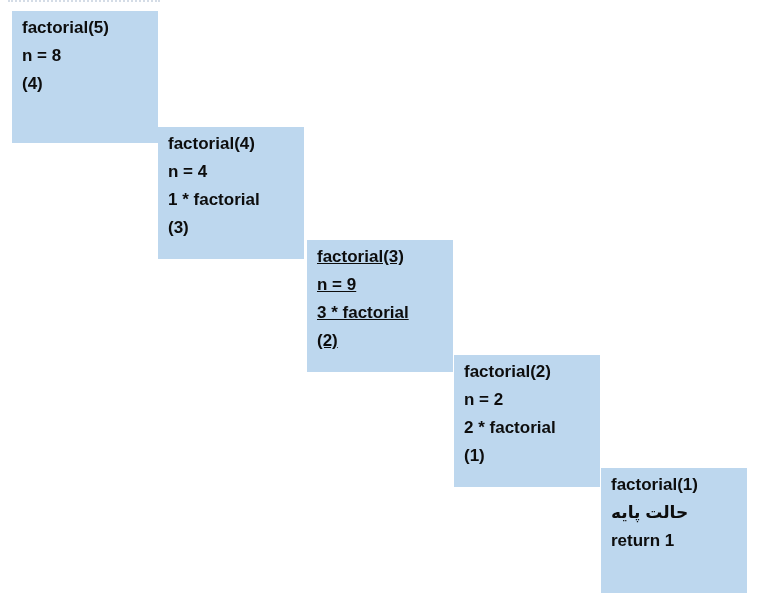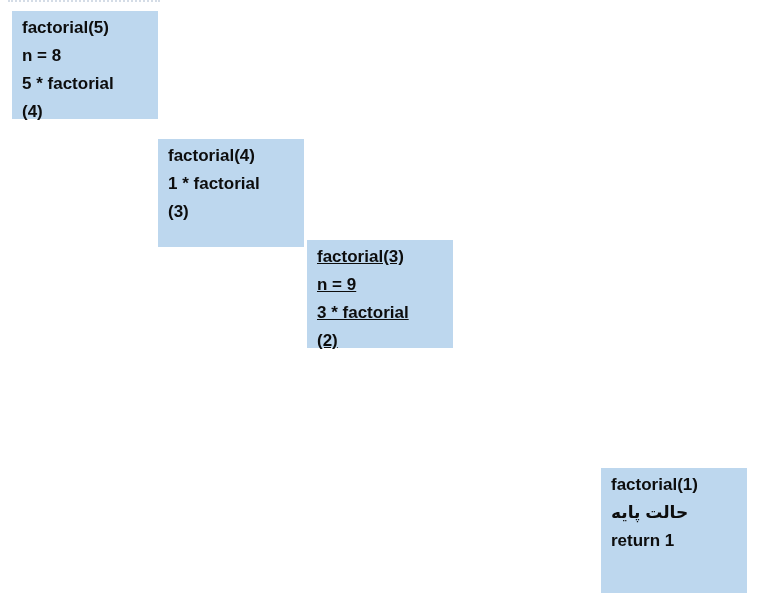--- a/index.html
+++ b/index.html
@@ -20,36 +20,36 @@
     overflow: hidden;
     font-family: "Liberation Sans", "DejaVu Sans", sans-serif;
   }
   .stage {
     position: absolute;
     inset: 0;
   }
   .call-box {
     position: absolute;
     width: 146px;
-    height: 108px;
+    height: 132px;
     background: var(--box-bg);
     color: var(--text);
     font-weight: bold;
     font-size: 17px;
     line-height: 28px;
     padding: 3px 6px 0 10px;
     box-sizing: border-box;
     text-align: left;
     white-space: nowrap;
   }
   .call-box .line {
     display: block;
   }
   .pos-1 { left: 12px;  top: 11px;  }
-  .pos-2 { left: 158px; top: 127px; margin-top: 12px; }
+  .pos-2 { left: 158px; top: 127px; }
   .pos-3 { left: 307px; top: 240px; text-decoration: underline; }
   .pos-4 { left: 454px; top: 355px; }
   .pos-5 { left: 601px; top: 468px; height: 136px; }
   .selection-artifact {
     position: absolute;
     left: 8px;
     top: 0;
     width: 152px;
     height: 0;
     border-top: 2px dotted var(--artifact);
@@ -58,37 +58,43 @@
 </head>
 <body>
 
 <div class="stage">
 
   <div class="selection-artifact"></div>
 
   <div class="call-box pos-1">
     <span class="line">factorial(5)</span>
     <span class="line">n = 8</span>
-    <span class="line">5 * factorial</span>
     <span class="line">(4)</span>
   </div>
 
   <div class="call-box pos-2">
     <span class="line">factorial(4)</span>
+    <span class="line">n = 4</span>
     <span class="line">1 * factorial</span>
     <span class="line">(3)</span>
   </div>
 
   <div class="call-box pos-3">
     <span class="line">factorial(3)</span>
     <span class="line">n = 9</span>
     <span class="line">3 * factorial</span>
     <span class="line">(2)</span>
   </div>
 
+  <div class="call-box pos-4">
+    <span class="line">factorial(2)</span>
+    <span class="line">n = 2</span>
+    <span class="line">2 * factorial</span>
+    <span class="line">(1)</span>
+  </div>
 
   <div class="call-box pos-5">
     <span class="line">factorial(1)</span>
     <span class="line">حالت پایه</span>
     <span class="line">return 1</span>
   </div>
 
 </div>
 
 </body></html>

